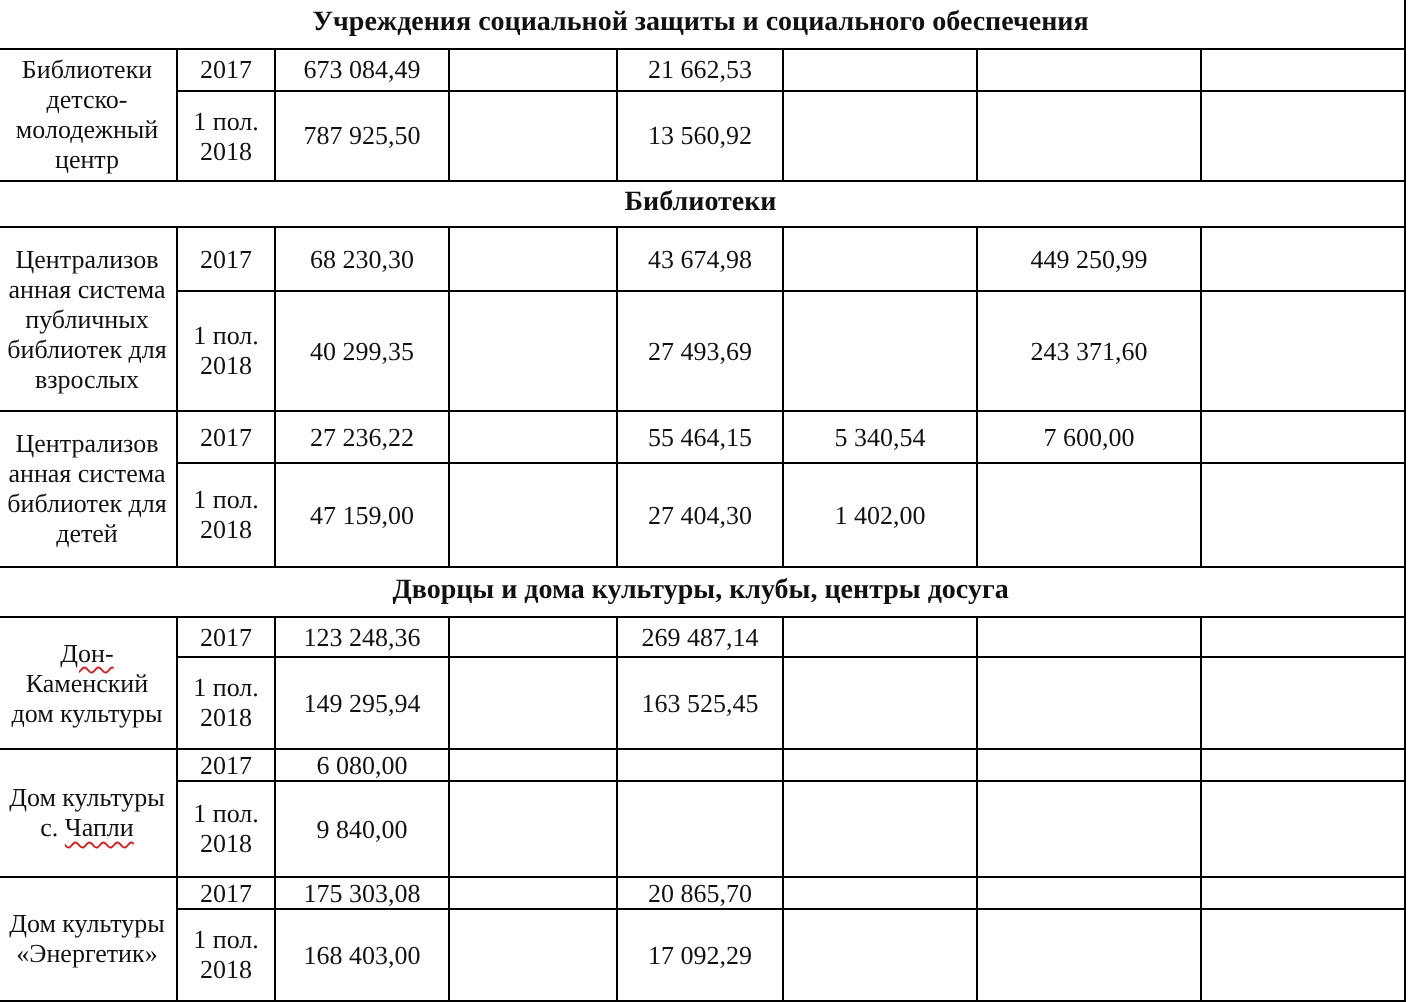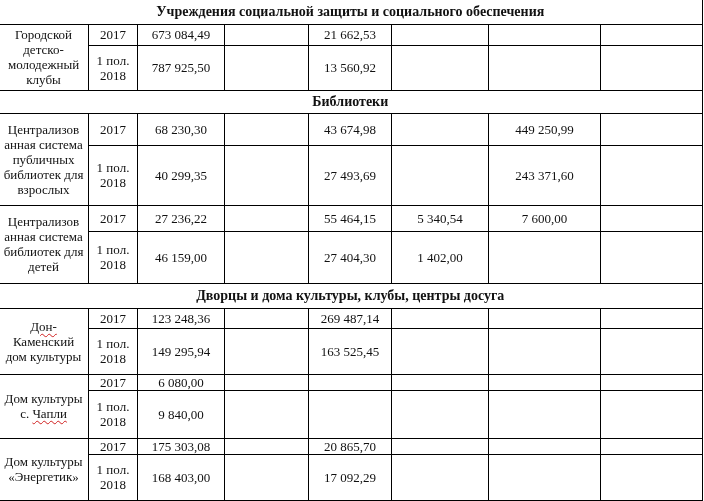--- a/index.html
+++ b/index.html
@@ -63,21 +63,21 @@
     <col style="width:97px">
     <col style="width:112px">
     <col style="width:102px">
   </colgroup>
   <tbody>
 
     <tr class="section first" style="height:24px">
       <td colspan="8">Учреждения социальной защиты и социального обеспечения</td>
     </tr>
     <tr style="height:21px">
-      <td class="name" rowspan="2">Городской детско-молодежный клубы</td>
+      <td class="name" rowspan="2">Библиотеки детско-молодежный центр</td>
       <td class="period">2017</td>
       <td class="val">673 084,49</td>
       <td class="val"></td>
       <td class="val">21 662,53</td>
       <td class="val"></td>
       <td class="val"></td>
       <td class="val"></td>
     </tr>
     <tr style="height:45px">
       <td class="period">1 пол. 2018</td>
@@ -116,21 +116,21 @@
       <td class="period">2017</td>
       <td class="val">27 236,22</td>
       <td class="val"></td>
       <td class="val">55 464,15</td>
       <td class="val">5 340,54</td>
       <td class="val">7 600,00</td>
       <td class="val"></td>
     </tr>
     <tr style="height:52px">
       <td class="period">1 пол. 2018</td>
-      <td class="val">46 159,00</td>
+      <td class="val">47 159,00</td>
       <td class="val"></td>
       <td class="val">27 404,30</td>
       <td class="val">1 402,00</td>
       <td class="val"></td>
       <td class="val"></td>
     </tr>
 
     <tr class="section" style="height:25px">
       <td colspan="8">Дворцы и дома культуры, клубы, центры досуга</td>
     </tr>

